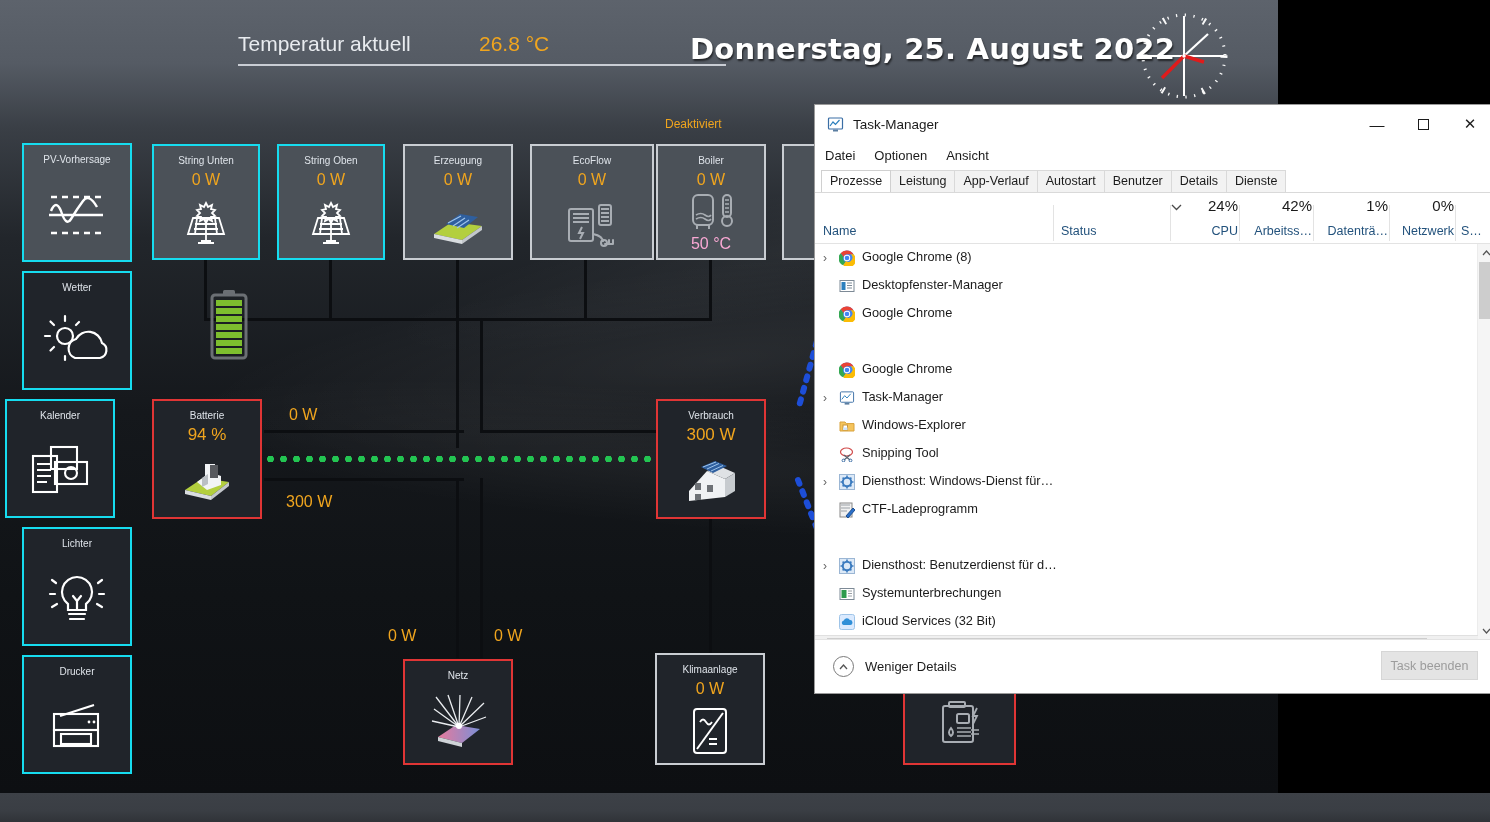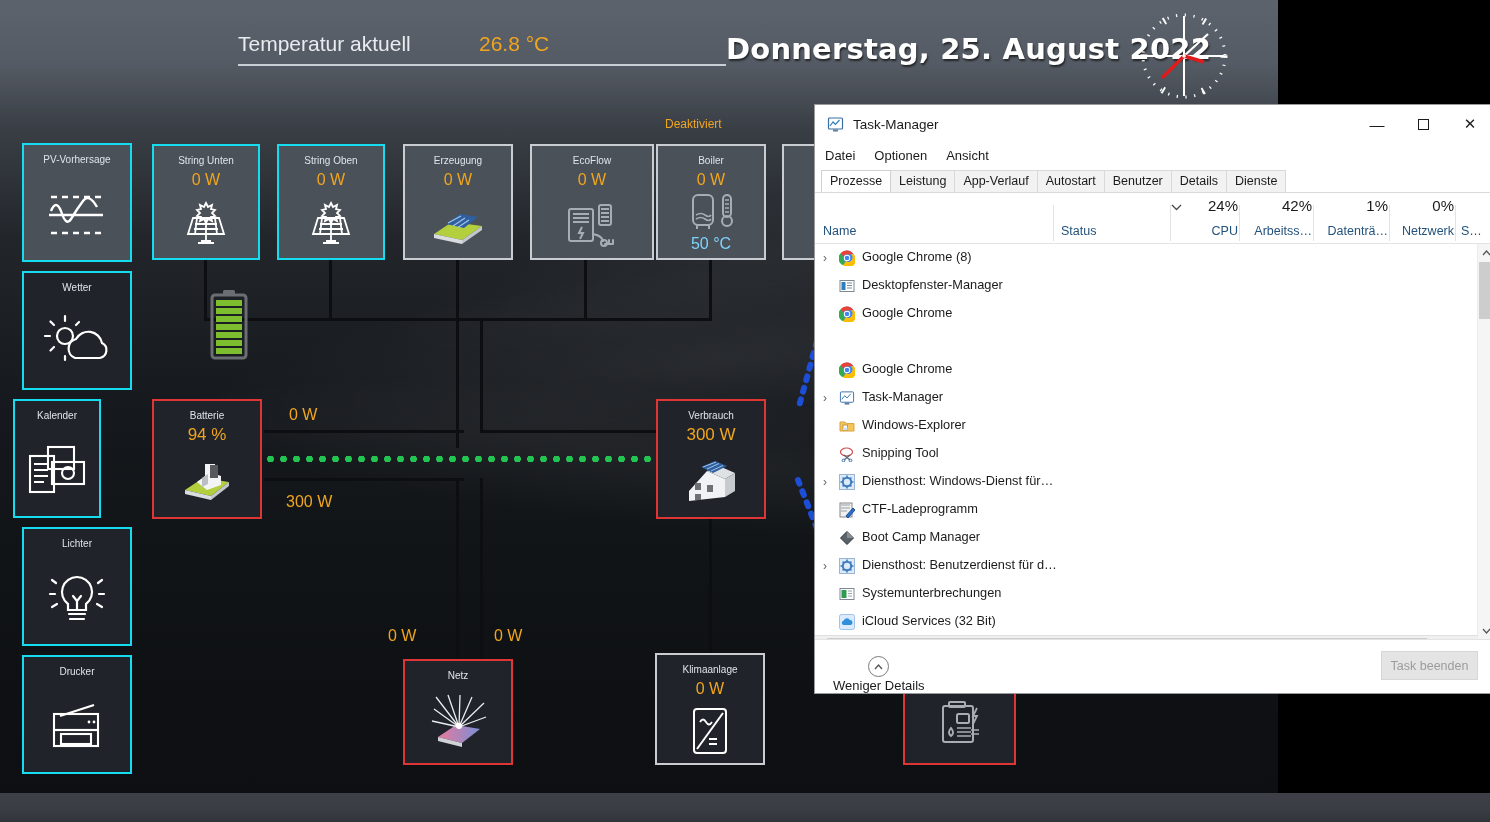--- a/index.html
+++ b/index.html
@@ -21,39 +21,39 @@
        background:radial-gradient(ellipse at 50% 50%, rgba(255,255,255,.35) 0%, rgba(255,255,255,0) 60%);
        transform:rotate(-12deg);}
   #botbar{position:absolute;left:0;top:793px;width:1490px;height:29px;
           background:linear-gradient(180deg,#3d4147 0%,#3a3e44 60%,#303338 100%);}
 
   
   .hdr-temp-wrap{position:absolute;left:238px;top:32px;width:488px;
                  border-bottom:2px solid #c9cdd4;padding-bottom:2px;}
   .hdr-temp-label{position:absolute;left:0;top:0;color:#e8ebef;font-size:21px;}
   .hdr-temp-val{position:absolute;left:241px;top:0;color:#f0a51e;font-size:21px;}
-  .hdr-date{position:absolute;left:726px;top:32px;color:#fff;font-size:29px;font-weight:bold;
+  .hdr-date{position:absolute;left:690px;top:32px;color:#fff;font-size:29px;font-weight:bold;
             letter-spacing:.2px;text-shadow:1px 2px 2px rgba(0,0,0,.6);
             font-family:"DejaVu Sans",sans-serif;}
   .clock{position:absolute;left:1136px;top:8px;width:96px;height:96px;}
 
   
   .tile{position:absolute;box-sizing:border-box;background:#20242a;
         display:flex;flex-direction:column;align-items:center;}
   .tile.grey{background:#4b5158;}
   .tile.cyan{border:2px solid #16dcef;}
   .tile.gold{border:2px solid #e8a317;}
   .tile.red{border:2px solid #e03535;}
   .tile.white{border:2px solid #c9cdd2;}
   .t-title{color:#dfe4ea;font-size:10px;margin-top:6px;line-height:17px;white-space:nowrap;}
   .t-title.big{font-size:15px;}
   .t-val{color:#f0a51e;font-size:16px;line-height:19px;margin-top:1px;white-space:nowrap;}
   .t-val.lg{font-size:17px;}
   .t-icon{flex:1;display:flex;align-items:center;justify-content:center;width:100%;}
-  .t-foot{color:#7dd3fc;font-size:16px;margin-bottom:5px;}
+  .t-foot{color:#f9a8d4;font-size:16px;margin-bottom:5px;}
 
   
   .line{position:absolute;background:#0c0e11;}
   .flabel{position:absolute;color:#f0a51e;font-size:16px;}
   .deakt{position:absolute;color:#f0a51e;font-size:12px;}
   .dots{position:absolute;height:6px;background-image:radial-gradient(circle, #23c552 0 45%, transparent 50%);
         background-size:13px 6px;background-repeat:repeat-x;}
 
   
   #tm{position:absolute;left:815px;top:105px;width:679px;height:588px;background:#fff;
@@ -80,21 +80,21 @@
   .pico{position:absolute;left:24px;top:6px;width:16px;height:16px;}
   .pname{position:absolute;left:47px;top:5px;white-space:nowrap;}
   .cell-status{position:absolute;left:238px;top:0;width:118px;height:28px;}
   #hscroll{position:absolute;left:0;top:0;width:663px;height:17px;background:#f0f0f0;border-top:1px solid #e0e0e0;}
   #hscroll .thumb{position:absolute;left:12px;top:2px;width:600px;height:13px;background:#cdcdcd;}
   #hscroll .ar{position:absolute;top:1px;width:12px;height:15px;display:flex;align-items:center;justify-content:center;font-size:10px;color:#505050;}
   #vscroll{position:absolute;right:0;top:0;width:16px;height:395px;background:#f5f5f5;border-left:1px solid #ececec;}
   #vscroll .ar{position:absolute;left:0;width:16px;height:17px;display:flex;align-items:center;justify-content:center;font-size:9px;color:#606060;}
   #vscroll .thumb{position:absolute;left:1px;top:18px;width:14px;height:57px;background:#cdcdcd;}
   #tm-foot{position:absolute;left:0;bottom:0;width:679px;height:53px;border-top:1px solid #e3e3e3;background:#fff;}
-  #tm-foot .less{position:absolute;left:18px;top:16px;display:flex;align-items:center;gap:1px;font-size:13px;color:#1b1b1b;flex-direction:column;}
+  #tm-foot .less{position:absolute;left:18px;top:16px;display:flex;align-items:center;gap:11px;font-size:13px;color:#1b1b1b;}
   .circ{width:19px;height:19px;border:1px solid #7a7a7a;border-radius:50%;display:flex;align-items:center;justify-content:center;font-size:9px;color:#555;}
   #tm-foot .endbtn{position:absolute;right:16px;top:11px;width:95px;height:27px;background:#e4e4e4;border:1px solid #d6d6d6;
       display:flex;align-items:center;justify-content:center;font-size:12.5px;color:#9c9c9c;}
 </style>
 </head>
 <body>
 
 <div id="root">
 
   <div id="dash">
@@ -158,21 +158,21 @@
               <path d="M8 22 h-5"></path>
               <path d="M12 11 l-3.5-3.5"></path>
               <path d="M12 33 l-3.5 3.5"></path>
               <path d="M34 11 l3-3"></path>
             </g>
           <path d="M33 44 a10 10 0 0 1 1 -19 a14 14 0 0 1 26 4 a8 8 0 0 1 -2 15 z"></path>
         </svg>
       </div>
     </div>
 
-    <div class="tile cyan" style="left:13px;top:399px;width:88px;height:119px;">
+    <div class="tile cyan" style="left:5px;top:399px;width:110px;height:119px;">
       <div class="t-title">Kalender</div>
       <div class="t-icon">
         <svg width="66" height="56" viewBox="0 0 66 56" fill="none" stroke="#fff" stroke-width="2.1">
           <rect x="24" y="5" width="26" height="22"></rect>
           <rect x="6" y="14" width="24" height="36"></rect>
           <rect x="28" y="20" width="32" height="22"></rect>
           <circle cx="44" cy="31" r="6"></circle>
           <g stroke-width="1.8">
               <path d="M10 22h14M10 28h14M10 34h14M10 40h10"></path>
             </g>
@@ -590,27 +590,20 @@
               <span class="pico"><svg width="16" height="16" viewBox="0 0 16 16">
                   <rect x="1" y="1" width="12" height="14" fill="#f0f0f0" stroke="#888"></rect>
                   <path d="M2 3h9M2 6h9M2 9h6" stroke="#9aa0a6"></path>
                   <path d="M7 14 L14 6 L16 8 L9 16z" fill="#2a6fc9" stroke="#1d4e8f"></path>
                 </svg></span>
               <span class="pname">CTF-Ladeprogramm</span>
             </span>
             <span class="cell-status"></span>
           </div>
           <div class="row">
-            <span class="cell-name">
-              <span class="pico"><svg width="16" height="16" viewBox="0 0 16 16">
-                  <path d="M8 1.5 L14.5 8 L8 14.5 L1.5 8z" fill="#5c6368" stroke="#2f3438"></path>
-                  <path d="M8 1.5 L14.5 8 L8 8z" fill="#888f95"></path>
-                </svg></span>
-              <span class="pname">Boot Camp Manager</span>
-            </span>
             <span class="cell-status"></span>
           </div>
           <div class="row">
             <span class="cell-name">
               <span class="chev">›</span>
               <span class="pico"><svg width="16" height="16" viewBox="0 0 16 16">
                   <rect x="0.5" y="0.5" width="15" height="15" fill="#dce9f7" stroke="#9bb6d4"></rect>
                   <circle cx="8" cy="8" r="4.2" fill="none" stroke="#3b7bbf" stroke-width="2"></circle>
                   <g stroke="#3b7bbf" stroke-width="1.6">
                     <path d="M8 1.5v2M8 12.5v2M1.5 8h2M12.5 8h2M3.6 3.6l1.4 1.4M11 11l1.4 1.4M12.4 3.6L11 5M5 11l-1.4 1.4"></path>

